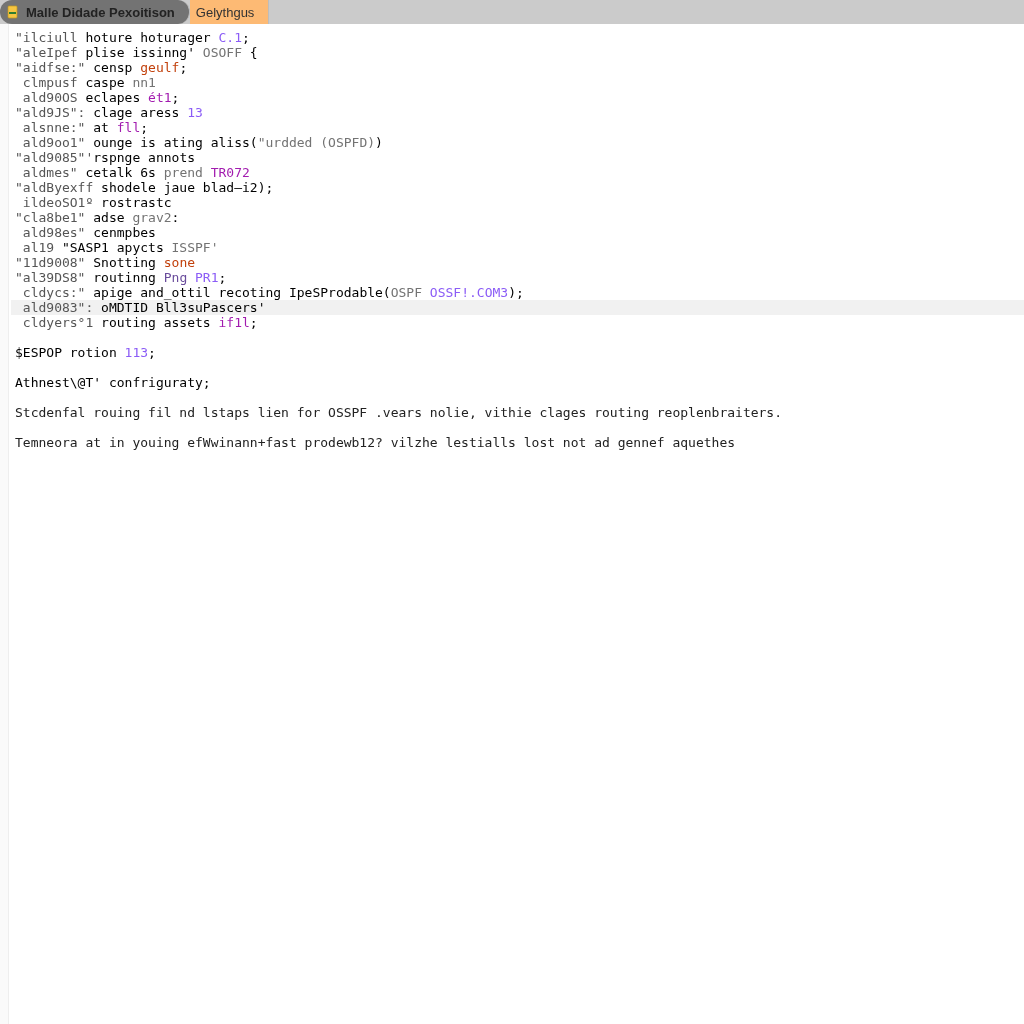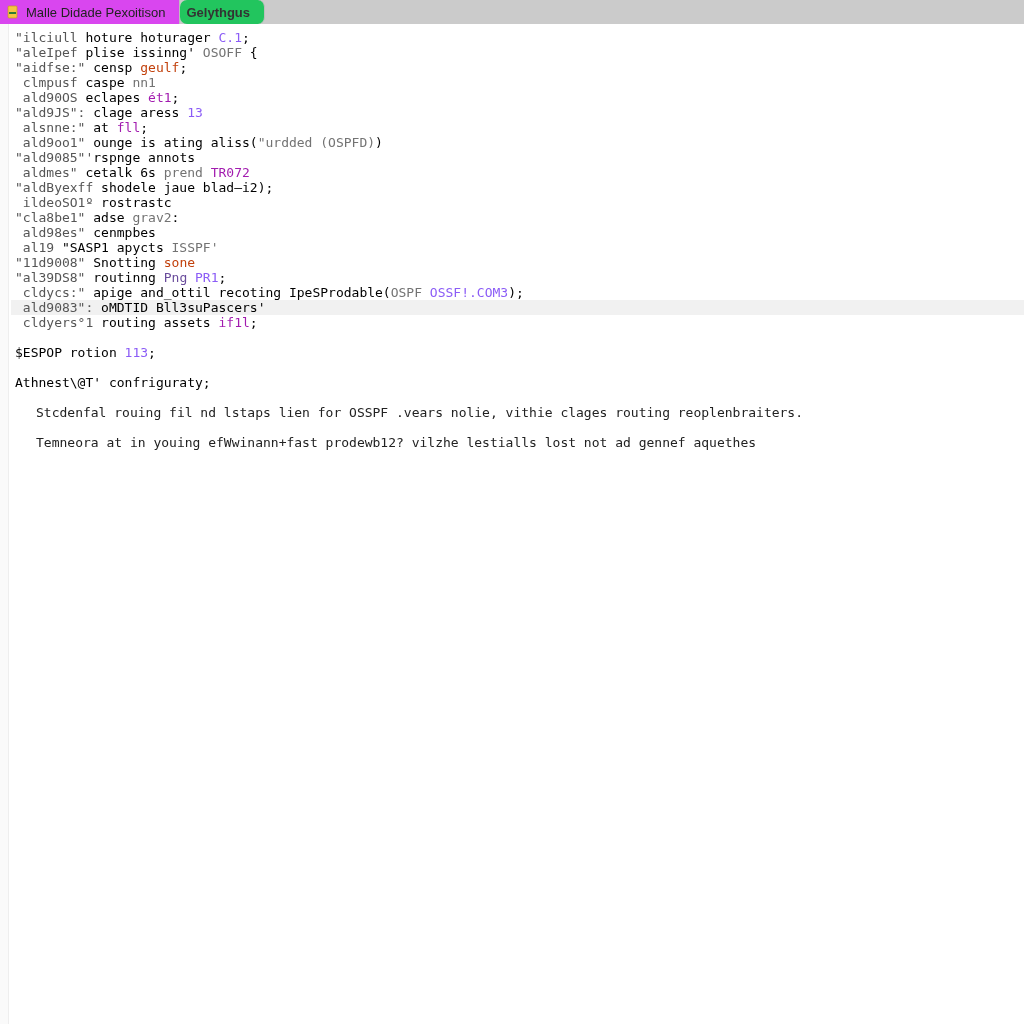--- a/index.html
+++ b/index.html
@@ -25,28 +25,28 @@
   .tab {
     display: flex;
     align-items: center;
     padding: 0 14px 0 6px;
     gap: 6px;
     border-right: 1px solid #bdbdbd;
     color: #222;
     cursor: default;
   }
   .tab.active {
-    background: #d946ef;
-    font-weight: 400;
+    background: #737373;
+    font-weight: 700;
+    border-radius: 12px;
   }
   .tab.inactive {
-    background: #22c55e;
+    background: #fdba74;
     color: #333;
-    font-weight: 700;
-    border-radius: 7px;
+    font-weight: 400;
   }
   .tab-icon {
     width: 14px;
     height: 14px;
     display: inline-flex;
     align-items: center;
     justify-content: center;
   }
   .tab-icon svg { display: block; }
 
@@ -84,21 +84,20 @@
   .code-line.highlight {
     background: #f1f1f1;
   }
   .blank-line {
     height: 15px;
   }
   .para {
     padding: 0 4px;
     white-space: pre-wrap;
     max-width: 990px;
-    margin-left: 21px;
   }
 
   
   .t-dim    { color: #555; }        
   .t-id     { color: #000000; }        
   .t-red    { color: #8b5cf6; }     
   .t-teal   { color: #737373; }     
   .t-blue   { color: #000000; }     
   .t-brown  { color: #a21caf; }     
   .t-purple { color: #6a4c9c; }     

